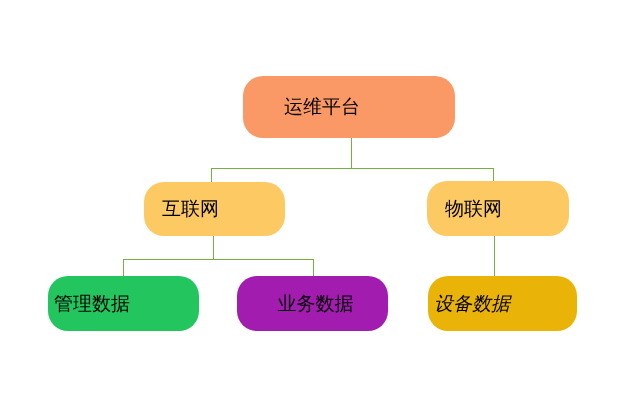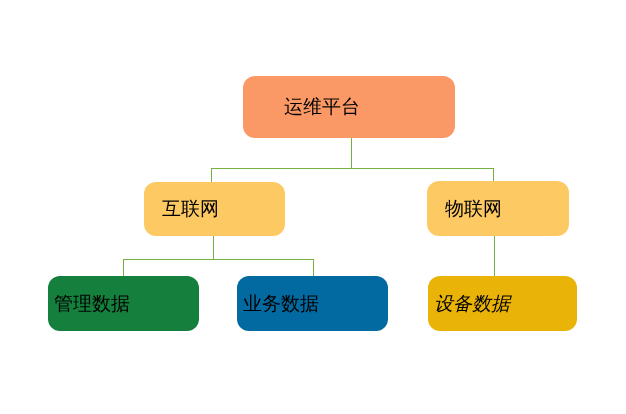--- a/index.html
+++ b/index.html
@@ -7,21 +7,21 @@
     position: relative;
     width: 626px;
     height: 414px;
     background: #ffffff;
     font-family: "DejaVu Sans", "Liberation Sans", sans-serif;
     overflow: hidden;
   }
   .node {
     position: absolute;
     box-sizing: border-box;
-    border-radius: 12px;
+    border-radius: 20px;
     display: flex;
     align-items: center;
     font-size: 19px;
     color: #000000;
     white-space: nowrap;
   }
   
   .n-root     { left: 243px; top: 76px;  width: 212px; height: 62px; padding-left: 41px; }
   .n-internet { left: 144px; top: 182px; width: 141px; height: 54px; padding-left: 18px; }
   .n-iot      { left: 427px; top: 181px; width: 142px; height: 55px; padding-left: 18px; }
@@ -63,25 +63,25 @@
   </div>
 
   <div class="node n-iot" style="background-color: rgb(252, 201, 99);">
     <span>物联网</span>
   </div>
 
   <div class="node n-internet" style="background-color: rgb(252, 201, 99);">
     <span>互联网</span>
   </div>
 
-  <div class="node n-mgmt" style="background-color: #15803d;">
+  <div class="node n-mgmt" style="background-color: #22c55e;">
     <span>管理数据</span>
   </div>
 
-  <div class="node n-business" style="background-color: #0369a1;">
+  <div class="node n-business" style="background-color: #a21caf; justify-content: center;">
     <span>业务数据</span>
   </div>
 
   <div class="node n-device" style="background-color: #eab308; font-style: italic;">
     <span>设备数据</span>
   </div>
 
 </div>
 
 </body></html>

